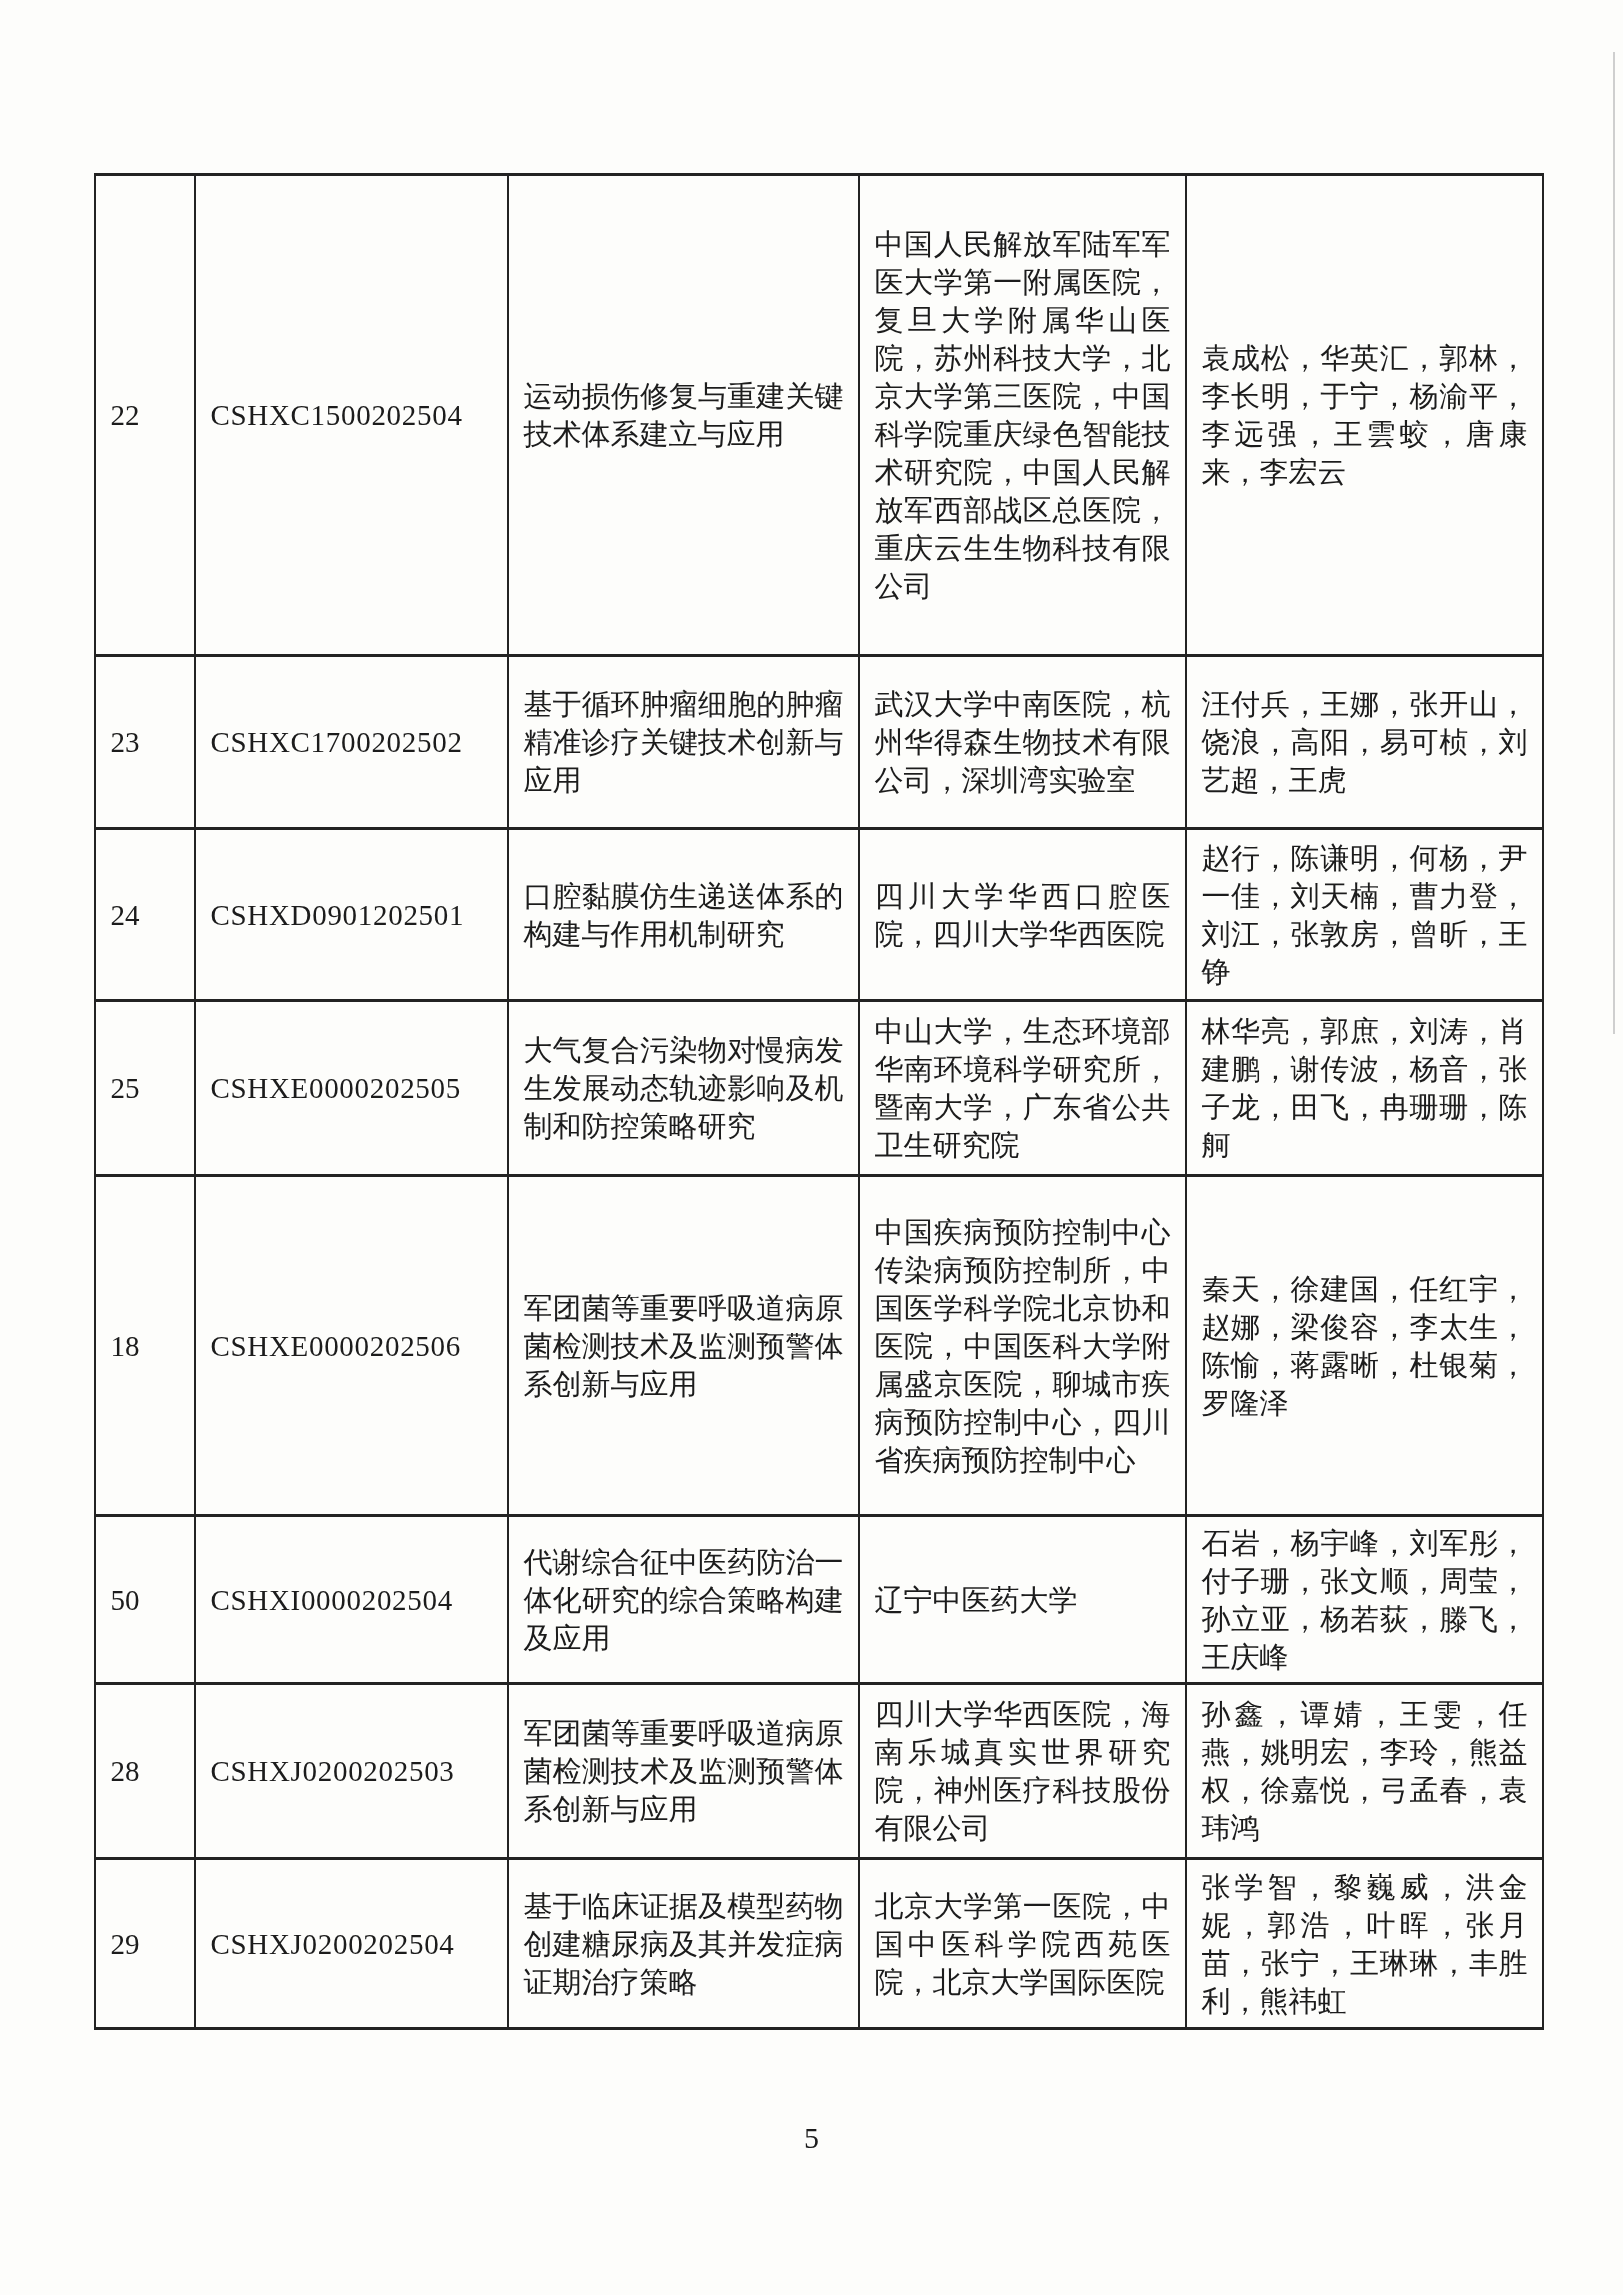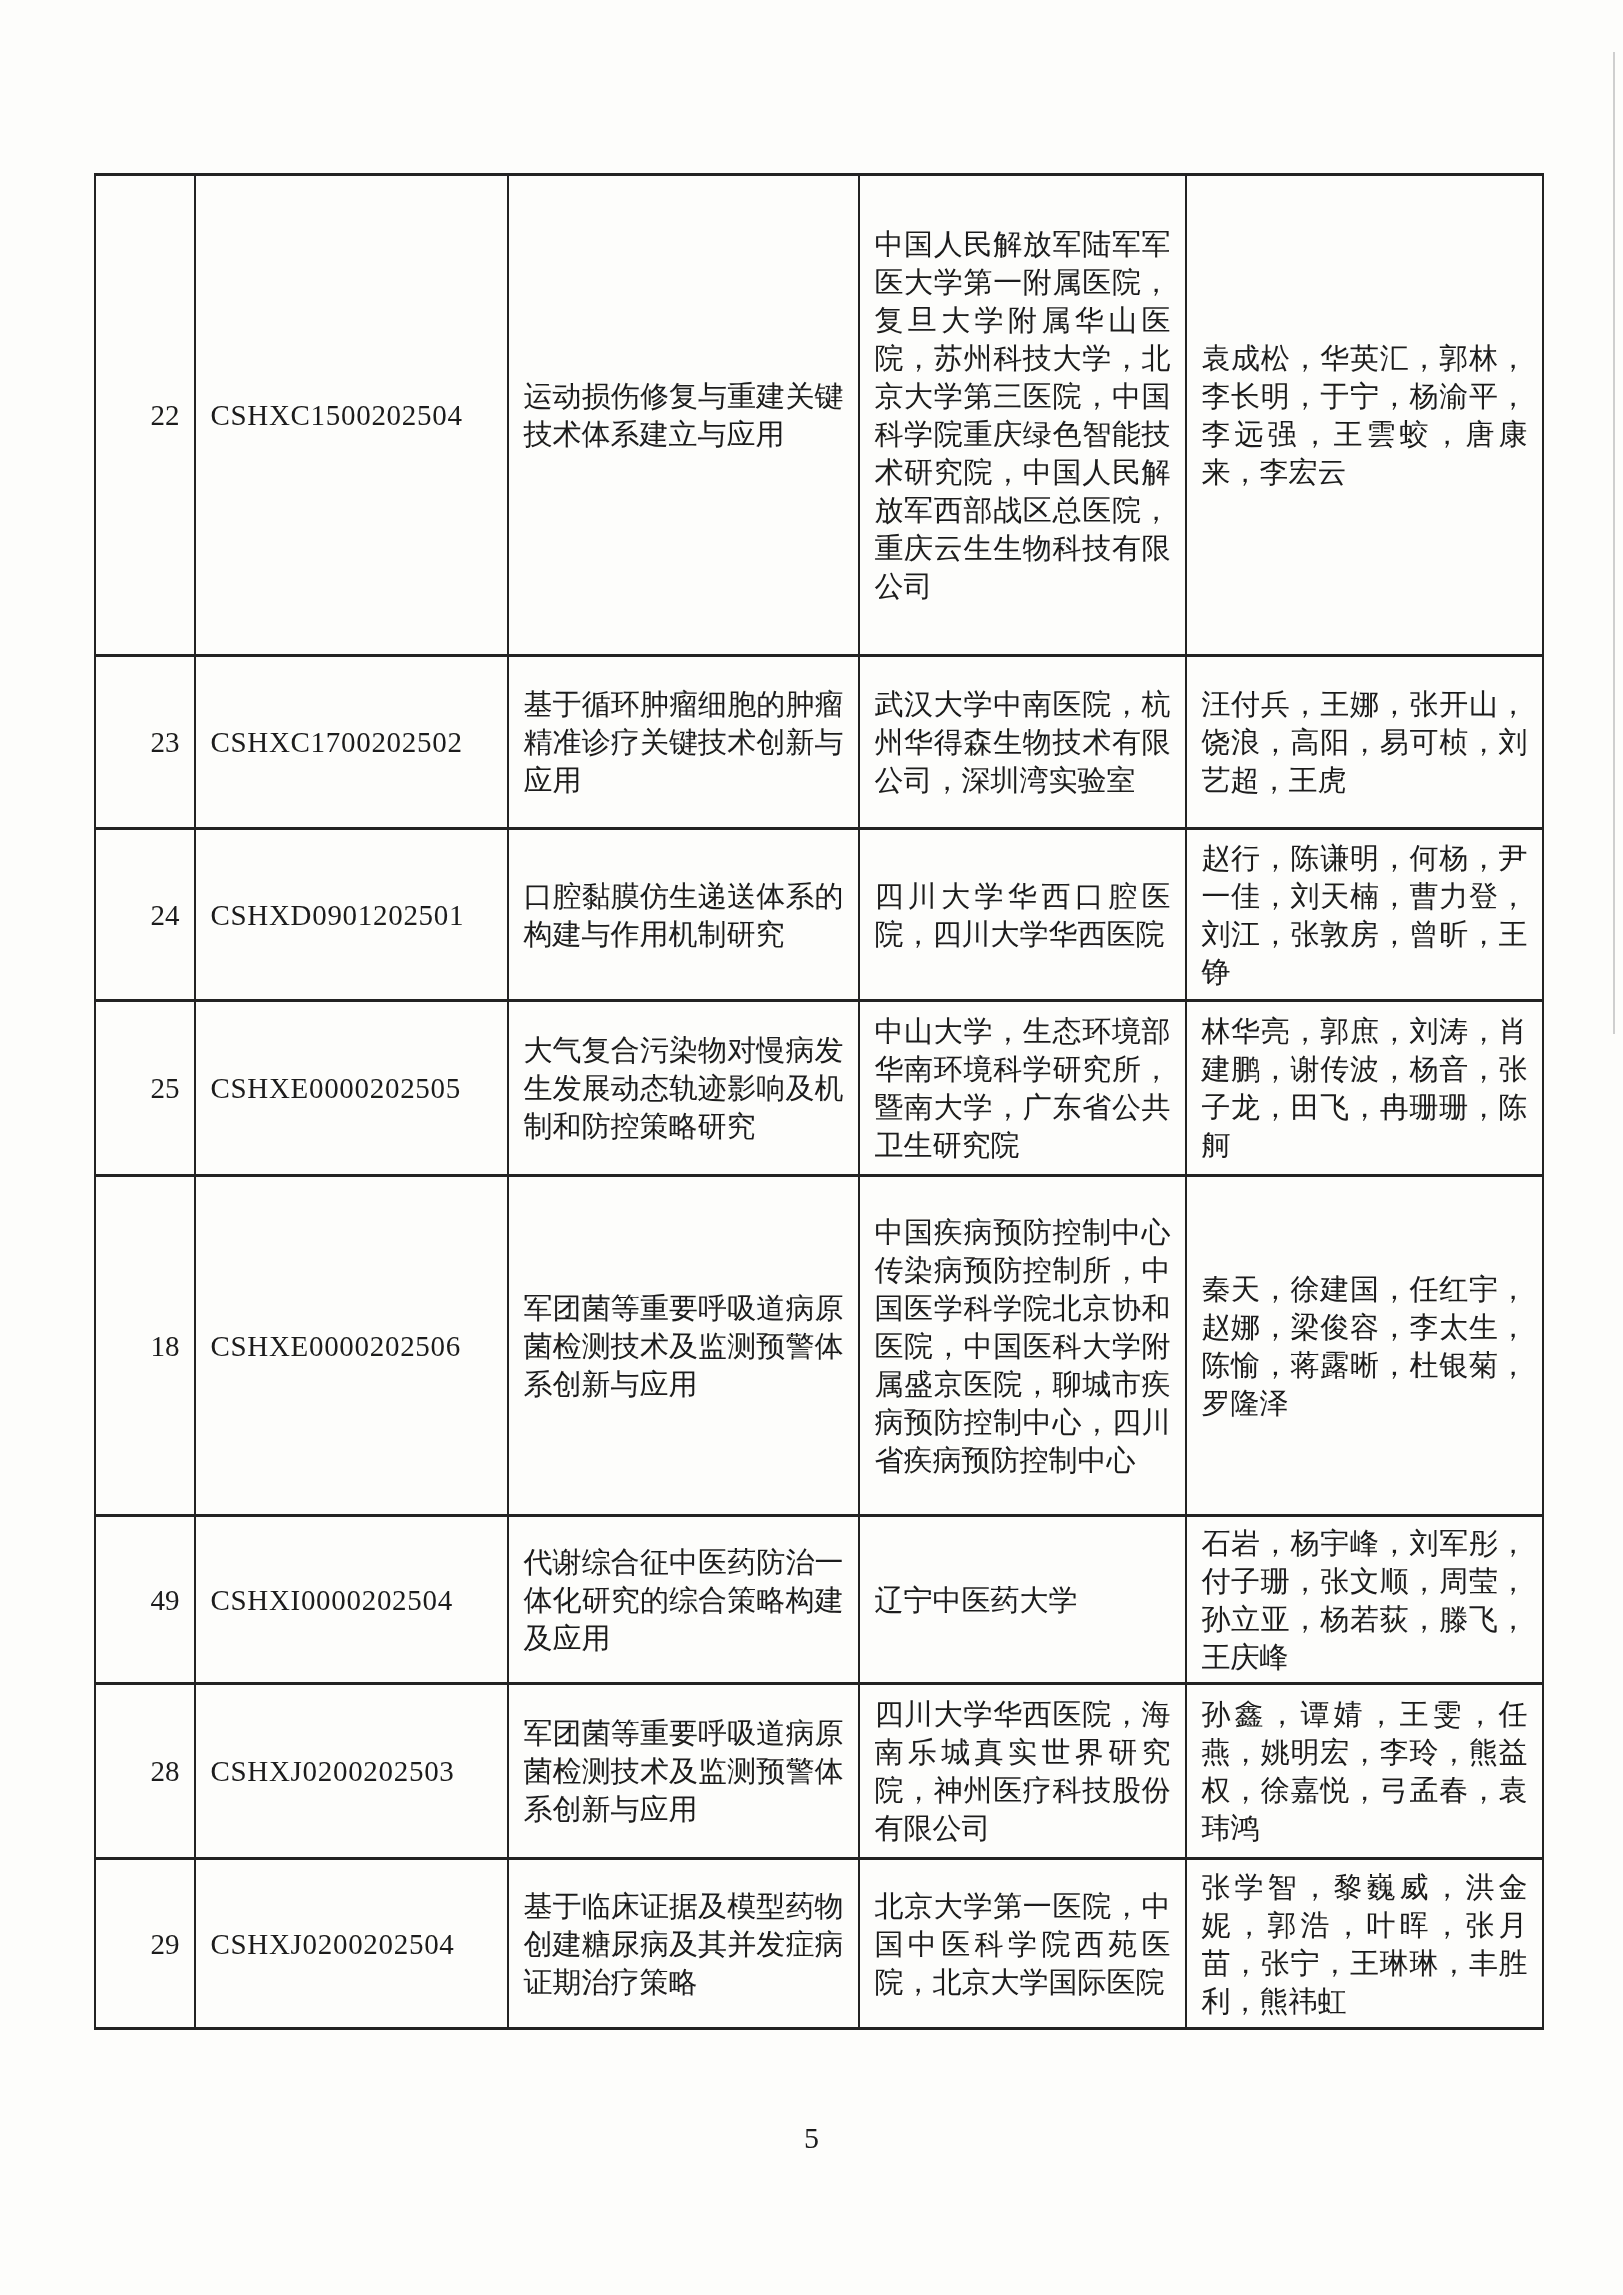--- a/index.html
+++ b/index.html
@@ -29,21 +29,21 @@
     padding:6.5px 14.4px;
     word-break:break-all;
     overflow:hidden;
   }
   col.c-num  { width:100px; }
   col.c-code { width:313px; }
   col.c-title{ width:351px; }
   col.c-inst { width:327px; }
   col.c-name { width:357px; }
 
-  td.num-cell  { text-align:right; font-size:31px; padding:0 3.9px; }
+  td.num-cell  { text-align:left; font-size:31px; padding:0 3.9px; }
   td.code-cell { font-size:31px; padding:0 5.2px; letter-spacing:0.7px; }
   td.title-cell, td.inst-cell, td.names-cell {
     text-align:justify;
     text-justify:inter-character;
   }
   tr.h22 { height:481px; }
   tr.h23 { height:173px; }
   tr.h24 { height:172px; }
   tr.h25 { height:175px; }
   tr.h26 { height:340px; }
@@ -108,21 +108,21 @@
         <td class="names-cell">林华亮，郭庶，刘涛，肖建鹏，谢传波，杨音，张子龙，田飞，冉珊珊，陈舸</td>
       </tr>
       <tr class="h26">
         <td class="num-cell">18</td>
         <td class="code-cell">CSHXE0000202506</td>
         <td class="title-cell">军团菌等重要呼吸道病原菌检测技术及监测预警体系创新与应用</td>
         <td class="inst-cell">中国疾病预防控制中心传染病预防控制所，中国医学科学院北京协和医院，中国医科大学附属盛京医院，聊城市疾病预防控制中心，四川省疾病预防控制中心</td>
         <td class="names-cell">秦天，徐建国，任红宇，赵娜，梁俊容，李太生，陈愉，蒋露晰，杜银菊，罗隆泽</td>
       </tr>
       <tr class="h27">
-        <td class="num-cell">49</td>
+        <td class="num-cell">50</td>
         <td class="code-cell">CSHXI0000202504</td>
         <td class="title-cell">代谢综合征中医药防治一体化研究的综合策略构建及应用</td>
         <td class="inst-cell">辽宁中医药大学</td>
         <td class="names-cell">石岩，杨宇峰，刘军彤，付子珊，张文顺，周莹，孙立亚，杨若荻，滕飞，王庆峰</td>
       </tr>
       <tr class="h28">
         <td class="num-cell">28</td>
         <td class="code-cell">CSHXJ0200202503</td>
         <td class="title-cell">军团菌等重要呼吸道病原菌检测技术及监测预警体系创新与应用</td>
         <td class="inst-cell">四川大学华西医院，海南乐城真实世界研究院，神州医疗科技股份有限公司</td>

